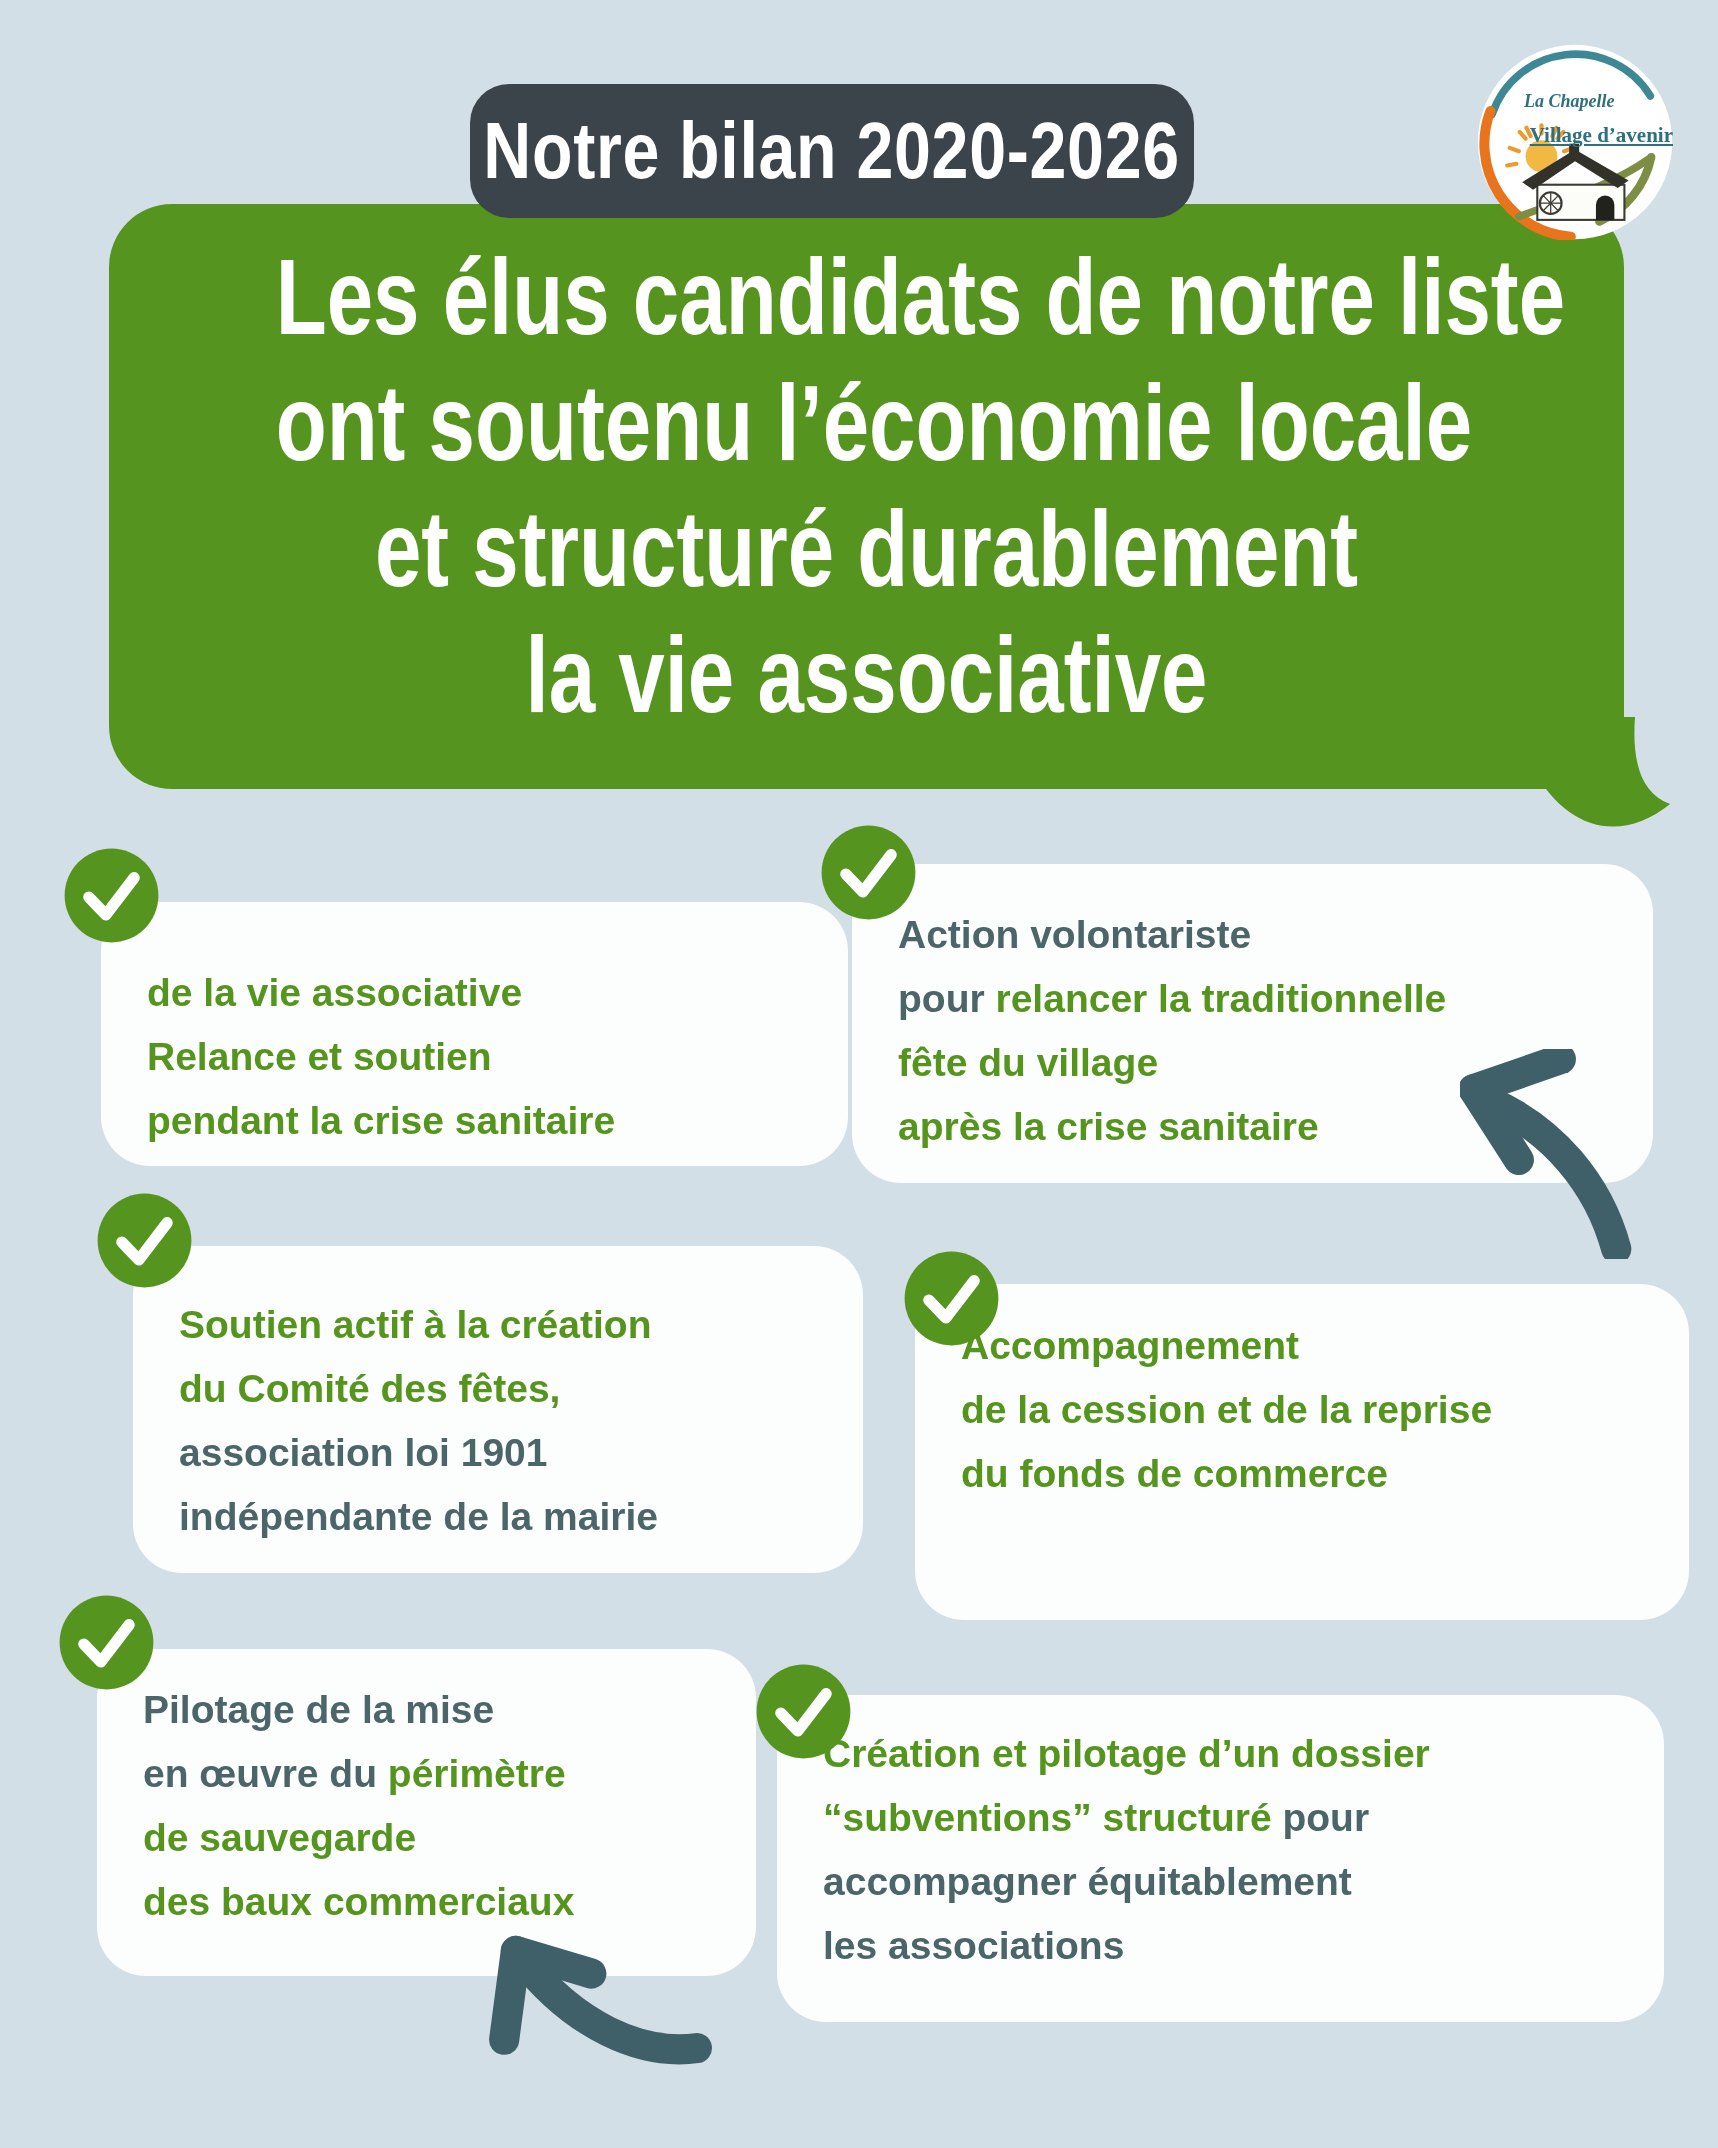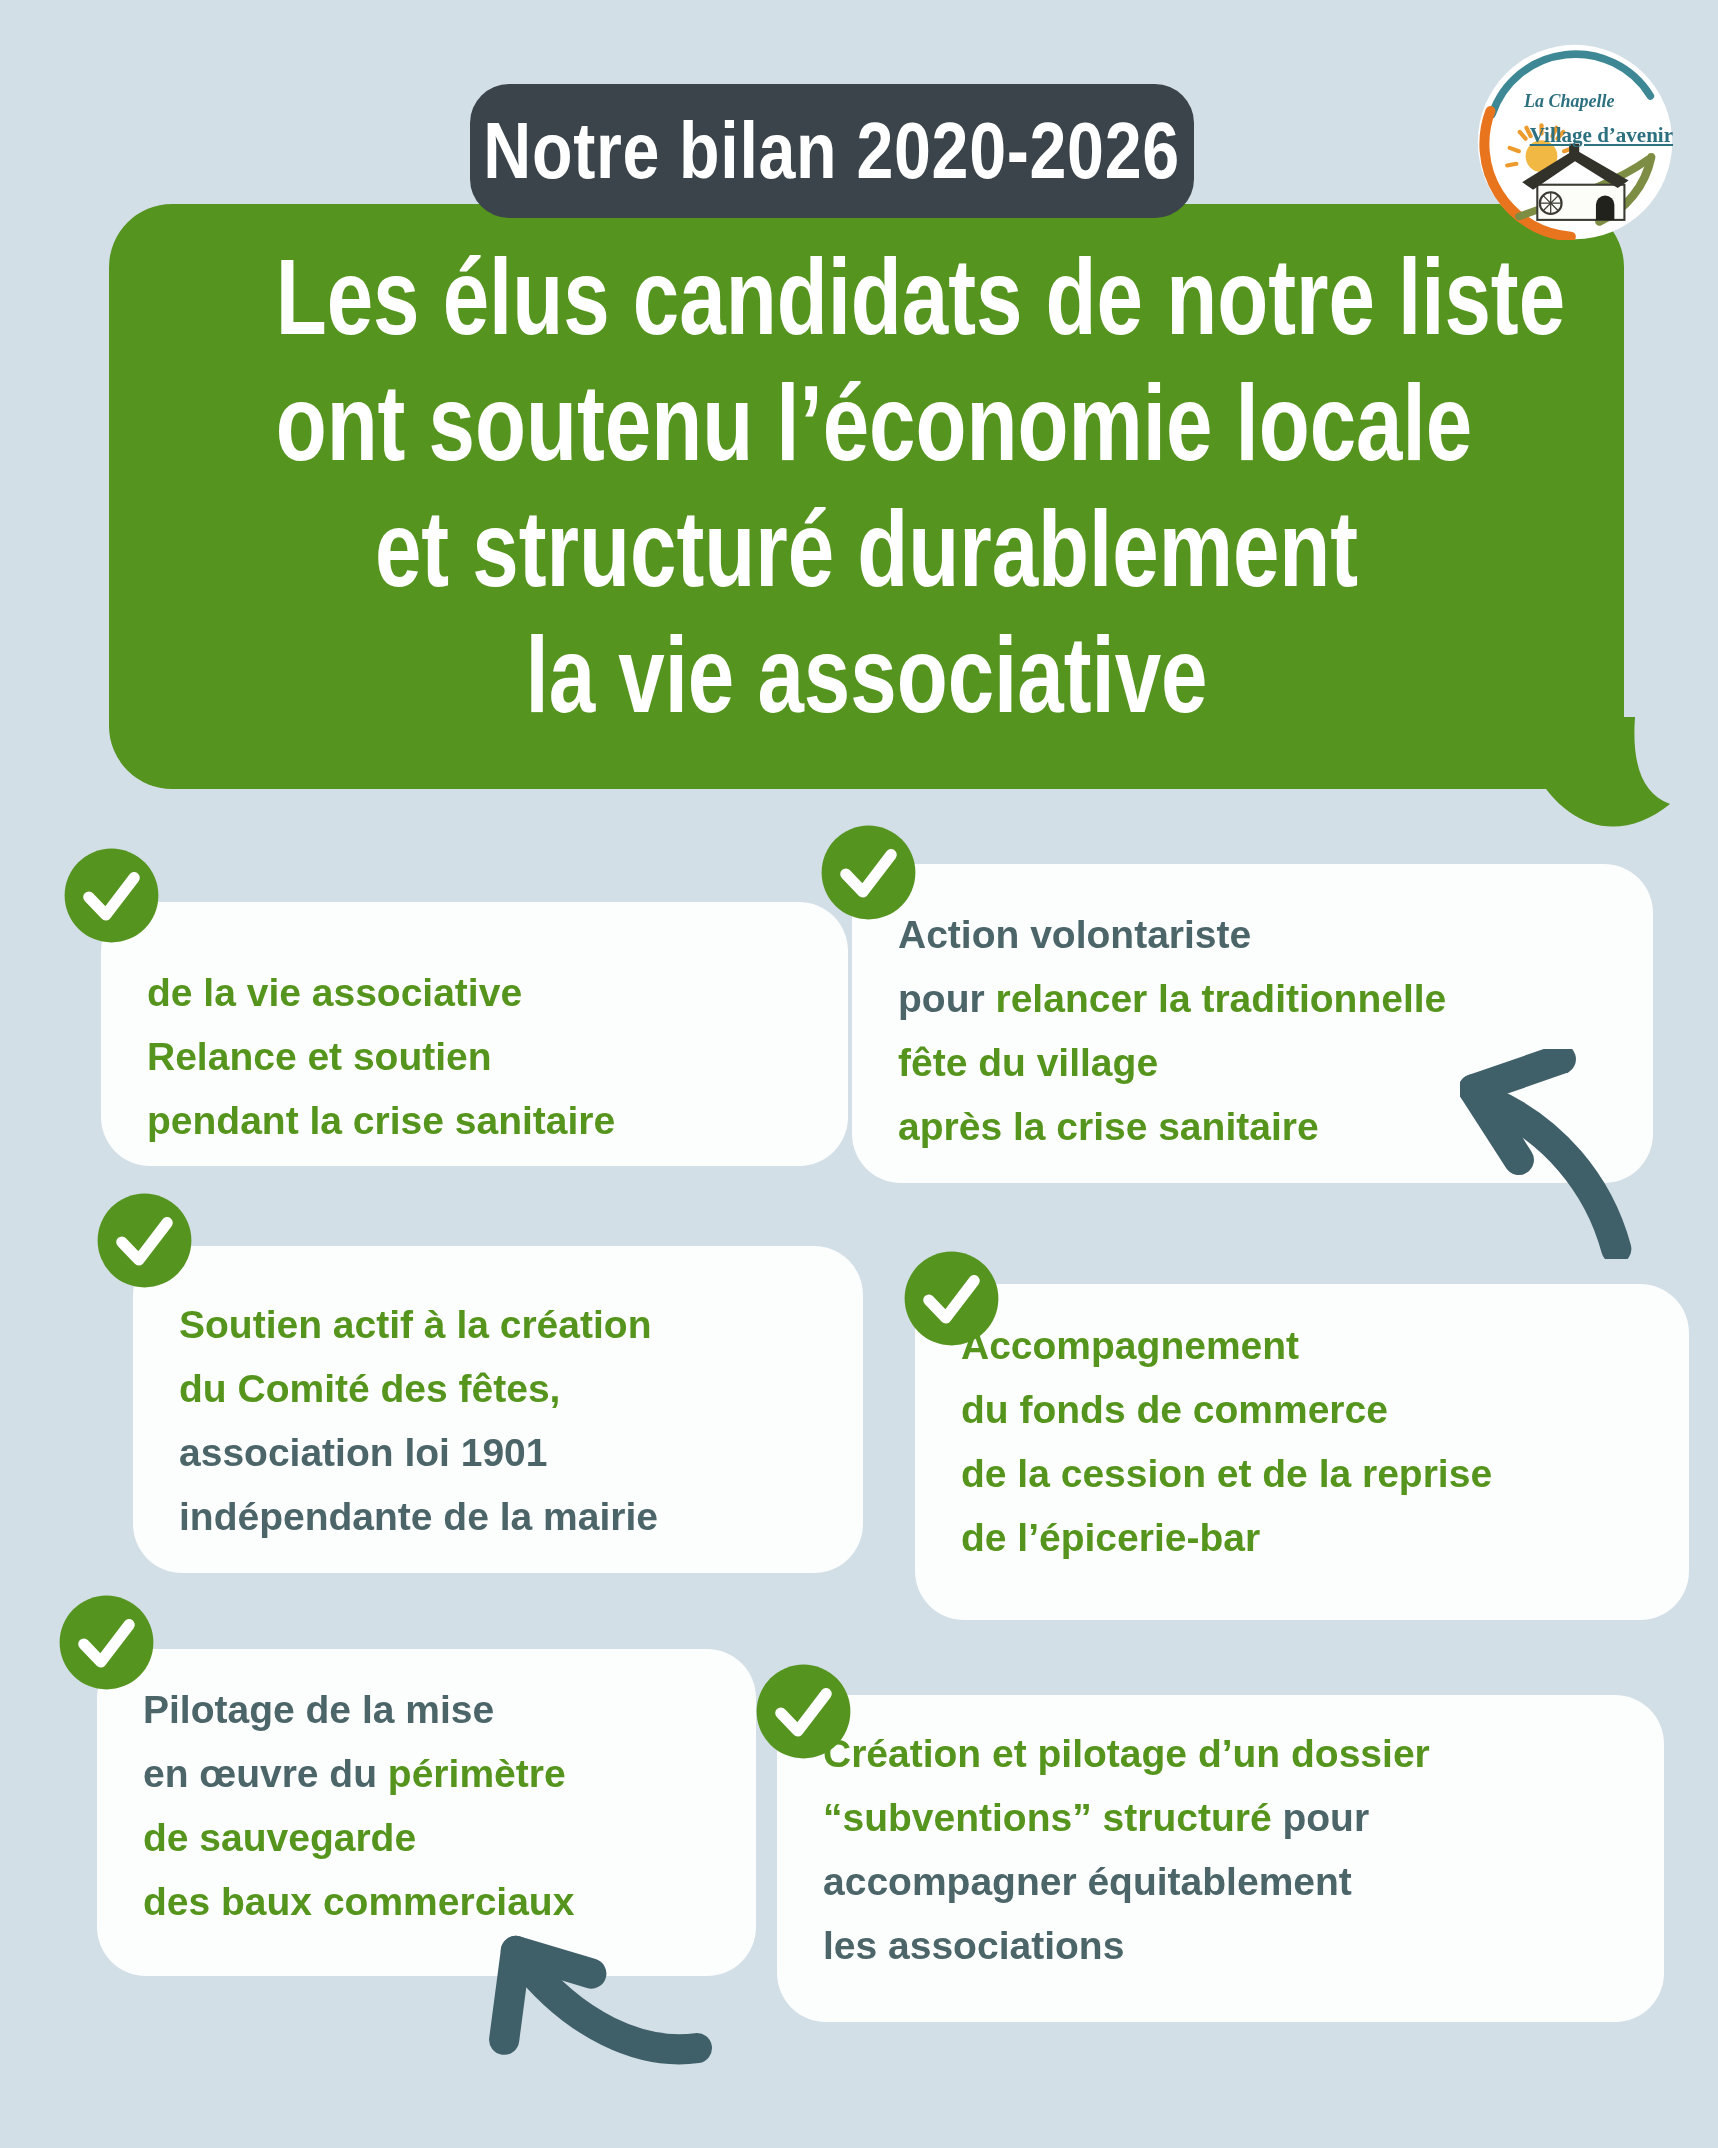--- a/index.html
+++ b/index.html
@@ -146,23 +146,22 @@
       <div class="cl"><span data-color="green">Soutien actif à la création</span></div>
       <div class="cl"><span data-color="green">du Comité des fêtes,</span></div>
       <div class="cl"><span data-color="dark">association loi 1901</span></div>
       <div class="cl"><span data-color="dark">indépendante de la mairie</span></div>
     </div>
   </section>
 
   <section class="card c4">
     <div class="card-lines">
       <div class="cl"><span data-color="green">Accompagnement</span></div>
+      <div class="cl"><span data-color="green">de la cession et de la reprise</span></div>
       <div class="cl"><span data-color="green">du fonds de commerce</span></div>
-      <div class="cl"><span data-color="green">de la cession et de la reprise</span></div>
-      <div class="cl"><span data-color="green">de l’épicerie-bar</span></div>
     </div>
   </section>
 
   <section class="card c5">
     <div class="card-lines">
       <div class="cl"><span data-color="dark">Pilotage de la mise</span></div>
       <div class="cl"><span data-color="dark">en œuvre du </span><span data-color="green">périmètre</span></div>
       <div class="cl"><span data-color="green">de sauvegarde</span></div>
       <div class="cl"><span data-color="green">des baux commerciaux</span></div>
     </div>

